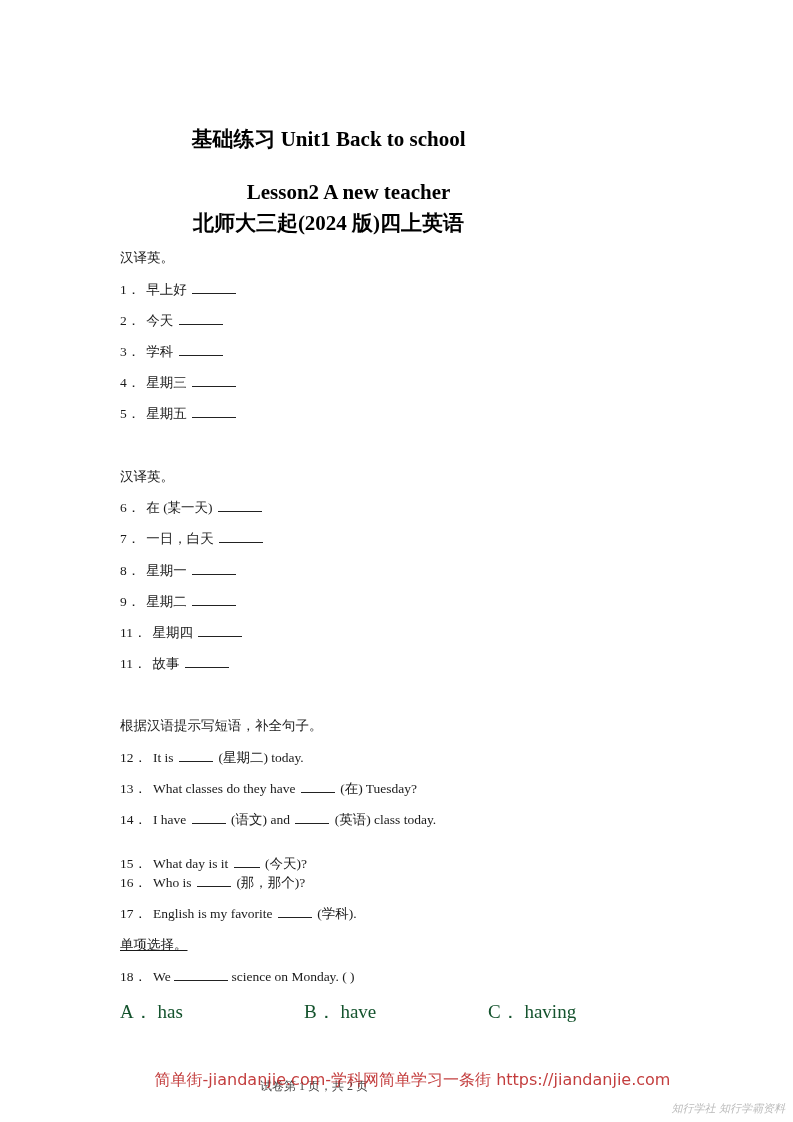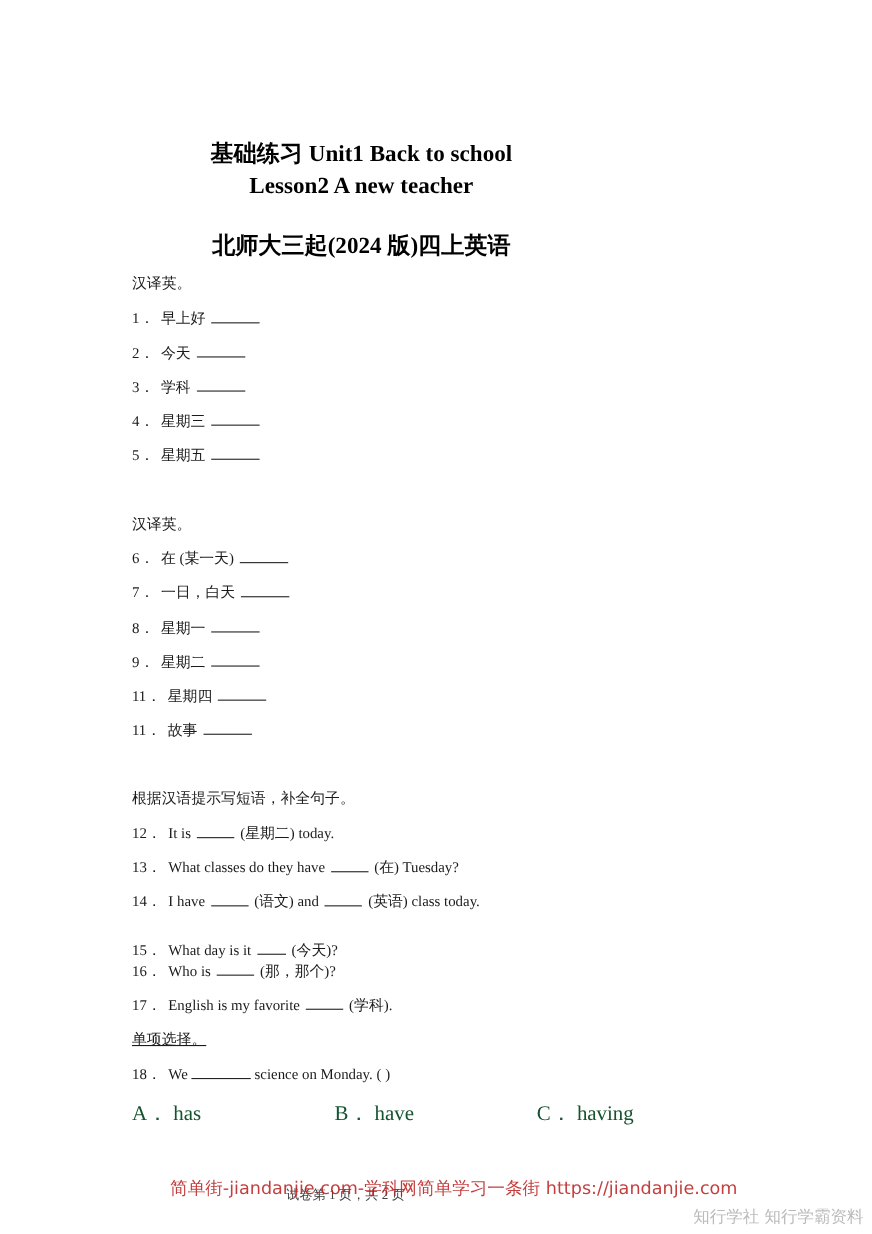--- a/index.html
+++ b/index.html
@@ -8,28 +8,28 @@
   .title { position: absolute; left: 0; width: 657px; text-align: center;
            font-weight: bold; font-size: 21px; color: #000; }
   .line { position: absolute; left: 120px; font-size: 13.5px; white-space: nowrap; color: #1a1a1a; }
   .blank { display: inline-block; border-bottom: 1px solid #222; height: 12px; vertical-align: baseline; margin: 0 2px; }
   .num { margin-right: 6px; }
   .opt { position: absolute; font-size: 19px; white-space: nowrap; color: #14532d; }
   .watermark { position: absolute; left: 0; width: 793px; top: 1070px; text-align: center;
                font-family: "DejaVu Sans", sans-serif; font-size: 16px; color: #b91c1c; opacity: 0.85; padding-left: 16px; }
   .footer { position: absolute; left: 0; width: 628px; top: 1078px; text-align: center;
             font-size: 12px; color: #444; }
-  .corner { position: absolute; right: 8px; bottom: 6px; font-size: 15px; color: #bbb;
-            font-family: "DejaVu Sans", sans-serif; }
+  .corner { position: absolute; right: 8px; bottom: 6px; font-size: 11px; color: #bbb;
+            font-family: "DejaVu Sans", sans-serif; font-style: italic; }
 </style>
 </head>
 <body>
 
 <div class="title" style="top:125px;">基础练习  Unit1 Back to school</div>
-<div class="title" style="top:156px;">Lesson2 A new teacher</div>
+<div class="title" style="top:180px;margin-left:20px;">Lesson2 A new teacher</div>
 <div class="title" style="top:209px;">北师大三起(2024 版)四上英语</div>
 
 <div class="line" style="top:249px;">汉译英。</div>
 <div class="line" style="top:281px;"><span class="num">1．</span><span>早上好</span> <span class="blank" style="width:44px"></span></div>
 <div class="line" style="top:312px;"><span class="num">2．</span><span>今天</span> <span class="blank" style="width:44px"></span></div>
 <div class="line" style="top:343px;"><span class="num">3．</span><span>学科</span> <span class="blank" style="width:44px"></span></div>
 <div class="line" style="top:374px;"><span class="num">4．</span><span>星期三</span> <span class="blank" style="width:44px"></span></div>
 <div class="line" style="top:405px;"><span class="num">5．</span><span>星期五</span> <span class="blank" style="width:44px"></span></div>
 
 <div class="line" style="top:468px;">汉译英。</div>

